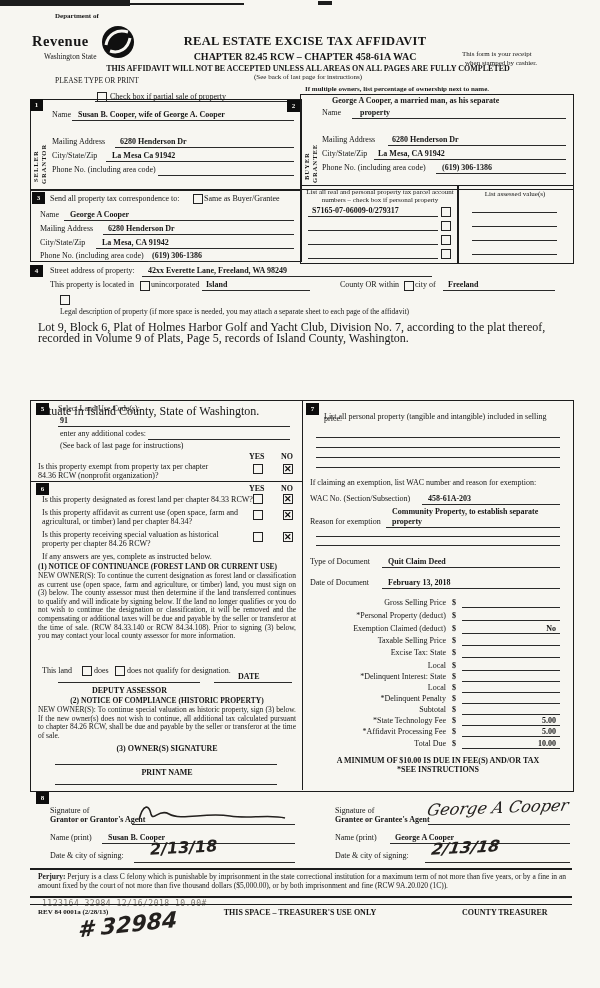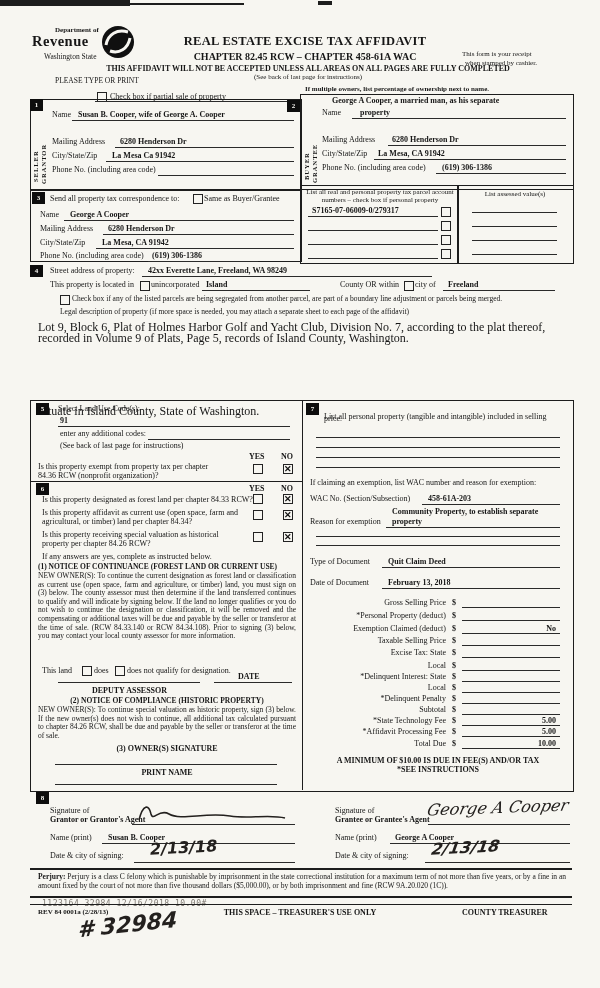--- a/index.html
+++ b/index.html
@@ -34,21 +34,21 @@
 </style>
 </head>
 <body>
 
 <div class="page">
 
   <div class="rule" style="left:0;top:0;width:130px;height:6px;"></div>
   <div class="rule" style="left:126px;top:3px;width:118px;height:2px;"></div>
   <div class="rule" style="left:318px;top:1px;width:14px;height:4px;"></div>
 
-  <div class="t s7 b" style="left:40px;top:26px;padding-left:15px;">Department of</div>
+  <div class="t s7 b" style="left:40px;top:12px;padding-left:15px;">Department of</div>
   <div class="t s14 b" style="left:32px;top:37px;letter-spacing:0.5px;">Revenue</div>
   <div class="t s75" style="left:44px;top:53px;">Washington State</div>
   <svg class="sig-svg" style="left:100px;top:24px;" width="36" height="36" viewBox="0 0 36 36">
     <circle cx="18" cy="18" r="16" fill="#101010"></circle>
     <path d="M6,21 C8,10 17,5 28,8" stroke="#f7f6f1" stroke-width="3" fill="none"></path>
     <path d="M10,27 C19,30 28,25 30,14" stroke="#f7f6f1" stroke-width="3" fill="none"></path>
   </svg>
 
   <div class="t s12 b c" style="left:305px;top:37px;letter-spacing:0.3px;">REAL ESTATE EXCISE TAX AFFIDAVIT</div>
   <div class="t s10 b c" style="left:305px;top:52px;">CHAPTER 82.45 RCW – CHAPTER 458-61A WAC</div>
@@ -144,21 +144,20 @@
   <div class="cb" style="left:140px;top:281px;"></div>
   <div class="t" style="left:151px;top:280px;">unincorporated</div>
   <div class="t b" style="left:206px;top:280px;">Island</div>
   <div class="line" style="left:202px;top:290px;width:108px;"></div>
   <div class="t" style="left:340px;top:280px;">County OR  within</div>
   <div class="cb" style="left:404px;top:281px;"></div>
   <div class="t" style="left:415px;top:280px;">city of</div>
   <div class="t b" style="left:448px;top:280px;">Freeland</div>
   <div class="line" style="left:443px;top:290px;width:112px;"></div>
   <div class="cb" style="left:60px;top:295px;"></div>
-  <div class="t s75" style="left:72px;top:295px;">Check box if any of the listed parcels are being segregated from another parcel, are part of a boundary line adjustment or parcels being merged.</div>
   <div class="t s75" style="left:60px;top:308px;">Legal description of property (if more space is needed, you may attach a separate sheet to each page of the affidavit)</div>
   <div class="t s9 wrap" style="left:38px;top:322px;width:540px;">Lot 9, Block 6, Plat of Holmes Harbor Golf and Yacht Club, Division No. 7, according to the plat thereof, recorded in Volume 9 of Plats, Page 5, records of Island County, Washington.</div>
   <div class="t s9" style="left:38px;top:358px;margin-top:48px;">Situate in Island County, State of Washington.</div>
 
   <div class="box" style="left:30px;top:400px;width:542px;height:390px;"></div>
   <div class="rule" style="left:302px;top:400px;width:1px;height:390px;"></div>
 
   <div class="marker" style="left:36px;top:403px;">5</div>
   <div class="t" style="left:58px;top:404px;">Select Land Use Code(s):</div>
   <div class="t b" style="left:60px;top:416px;">91</div>

